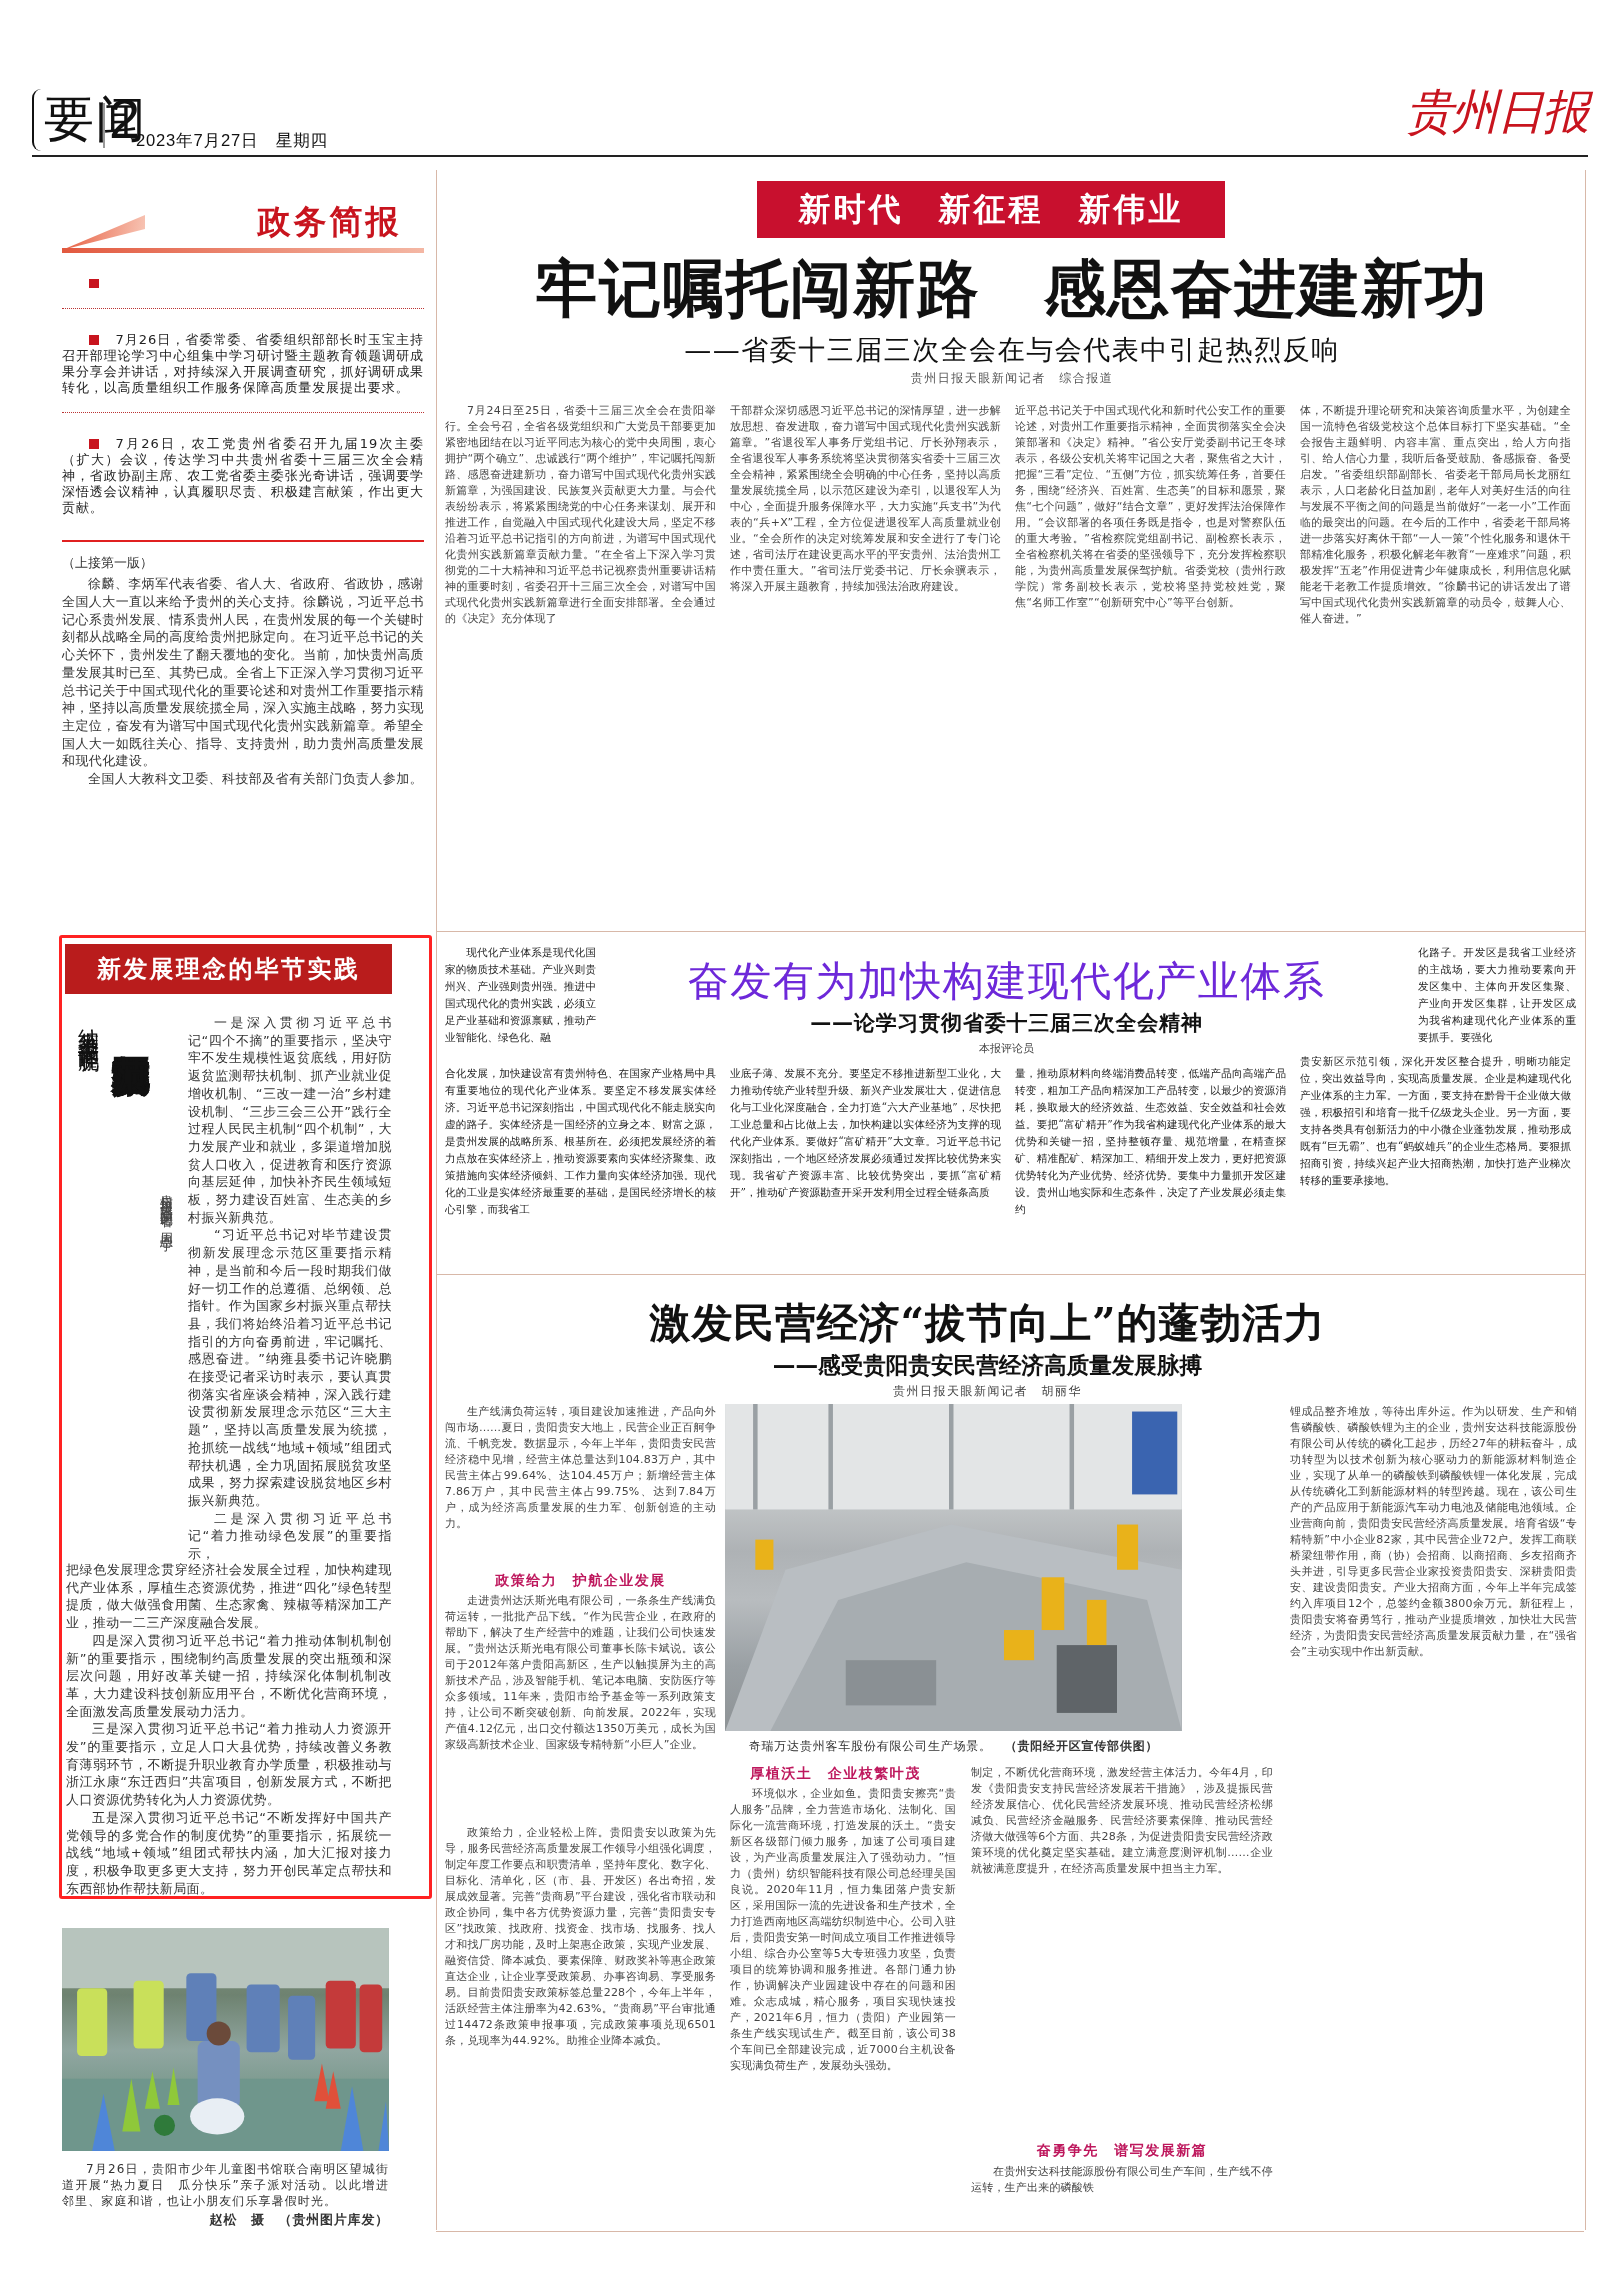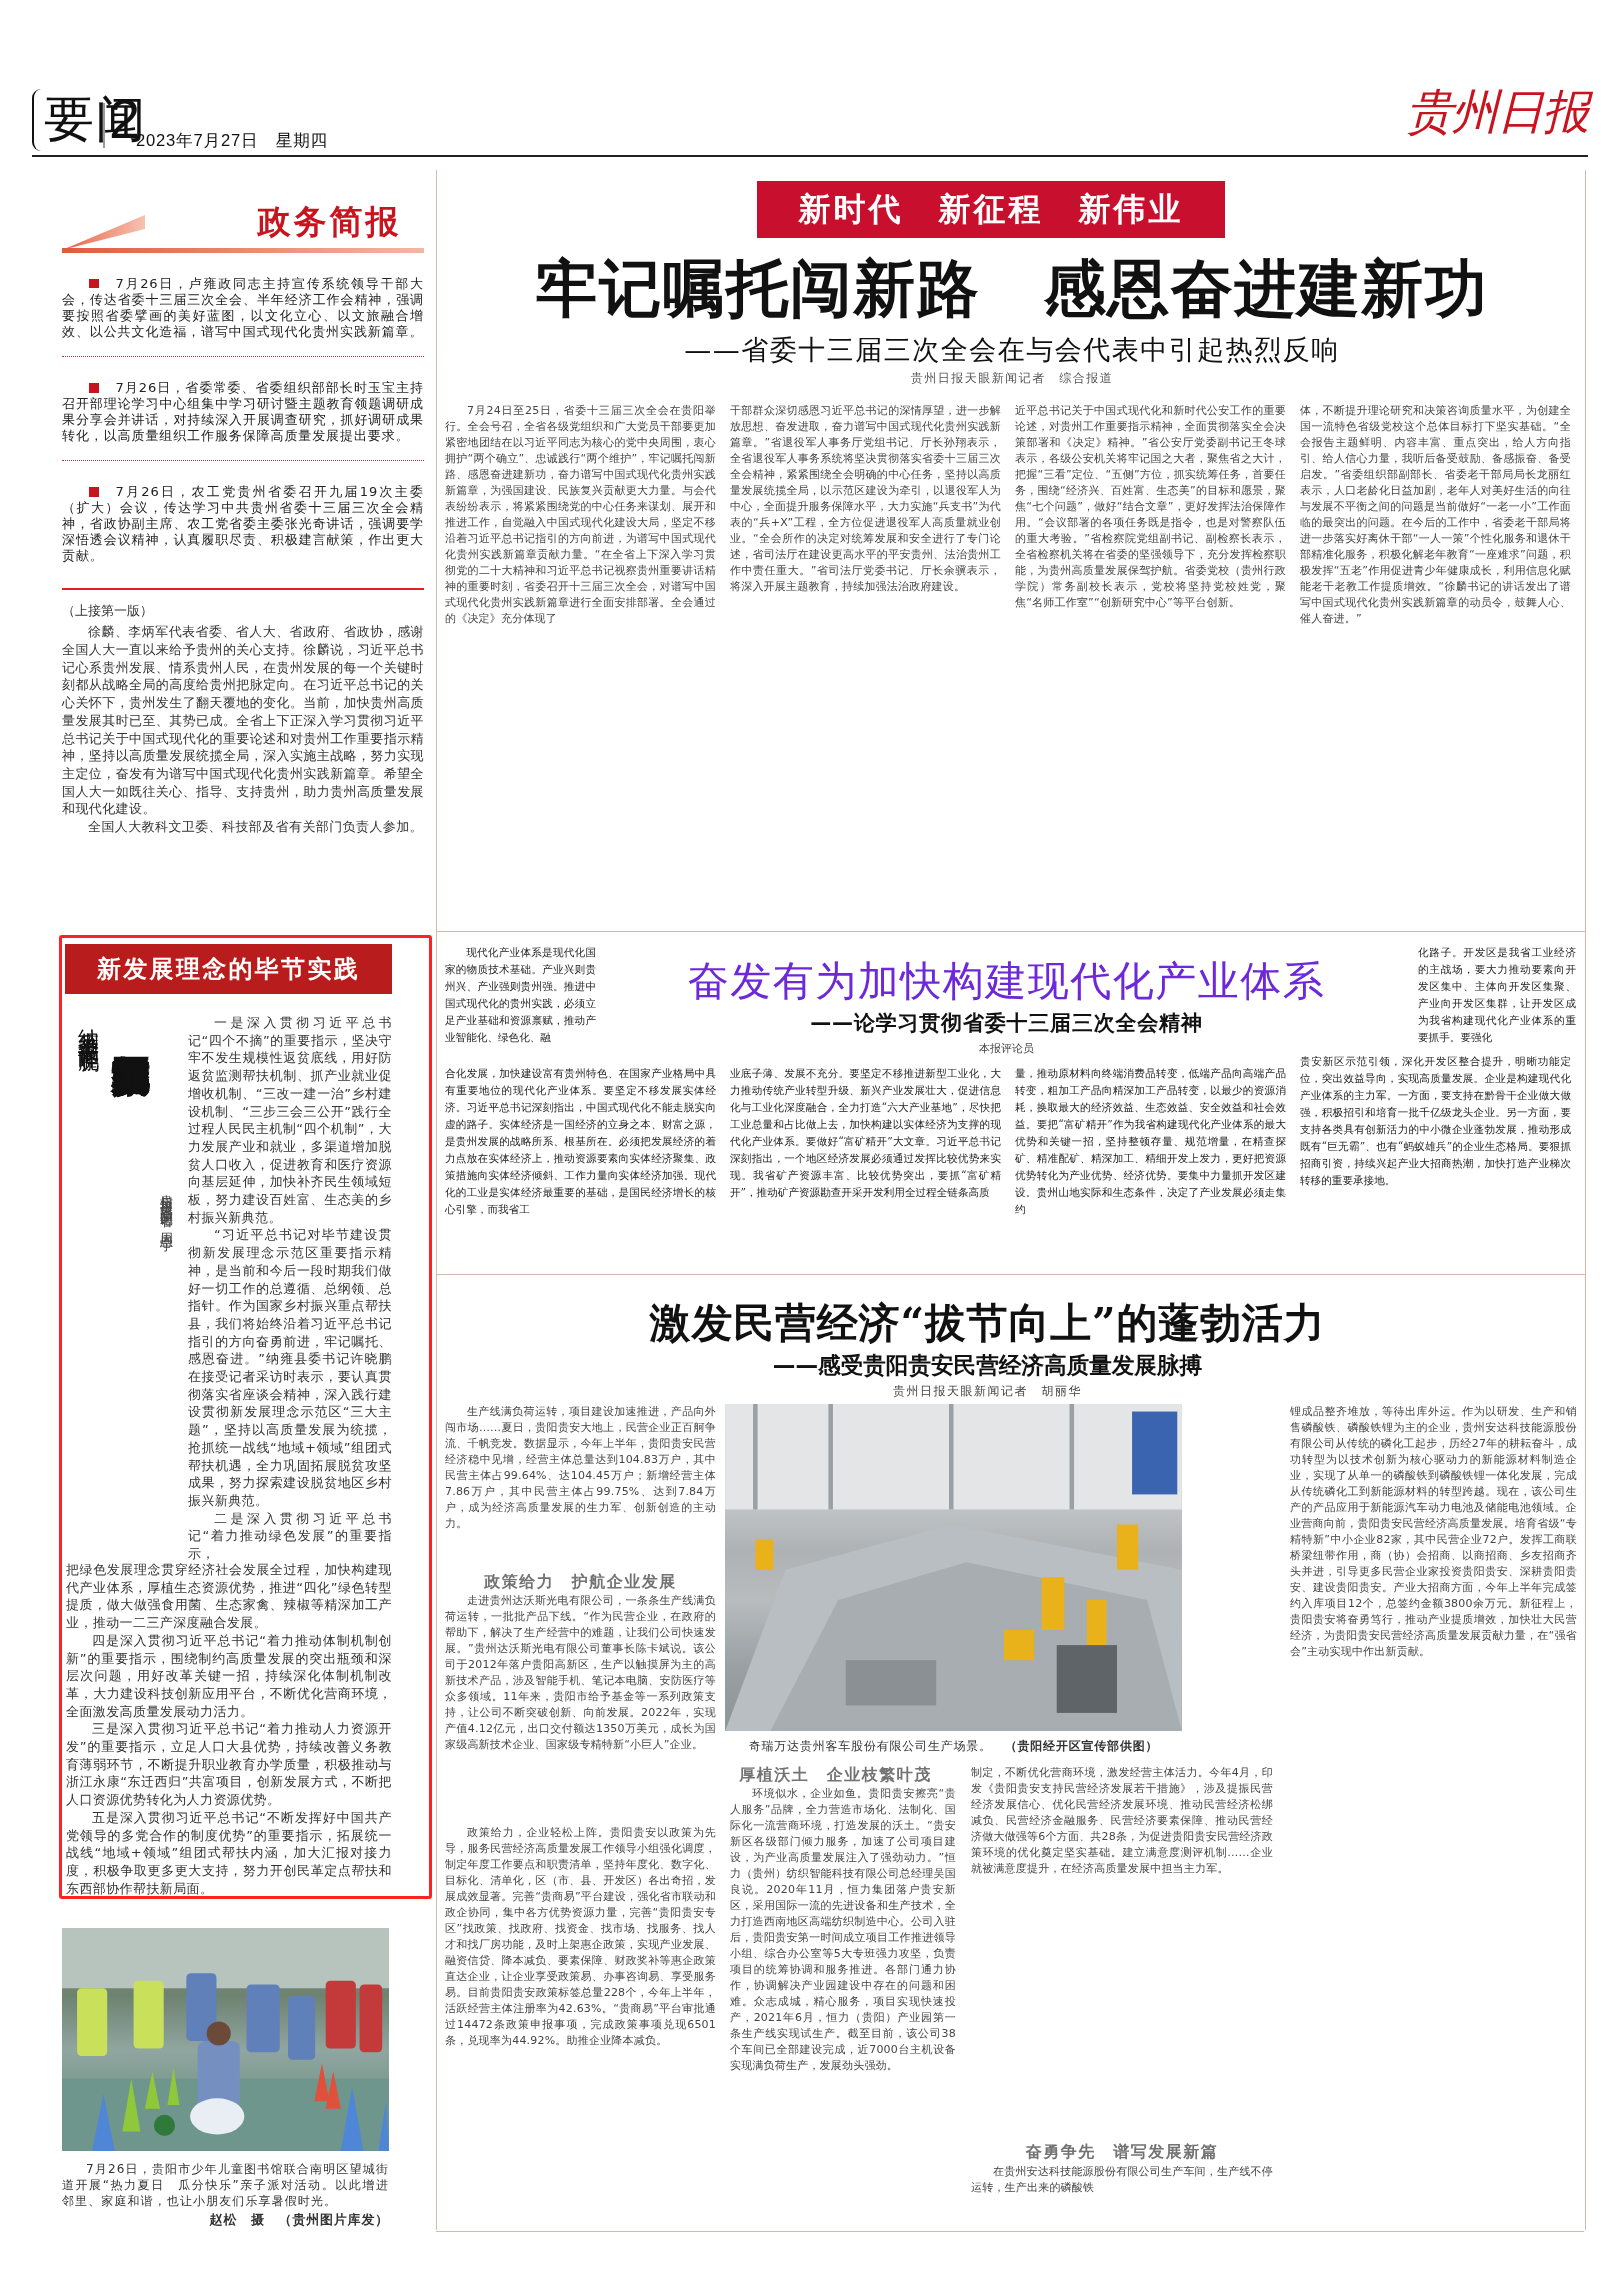--- a/index.html
+++ b/index.html
@@ -46,21 +46,21 @@
 .ed-hl{left:490px;top:954px;width:1033px;text-align:center;font-size:41px;font-weight:400;color:#6d28d9;letter-spacing:1.5px}
 .ed-sub{left:490px;top:1009px;width:1033px;text-align:center;font-size:21px;font-weight:bold;color:#111;letter-spacing:0.8px}
 .ed-by{left:490px;top:1041px;width:1033px;text-align:center;font-size:11px;color:#444;font-family:"DejaVu Serif",serif}
 .ed-col{position:absolute;font-family:"DejaVu Serif",serif;font-size:10.6px;line-height:17px;color:#222;text-align:justify;text-indent:2em}
 .pe-hl{left:452px;top:1296px;width:1071px;text-align:center;font-size:41px;font-weight:bold;color:#111;font-family:"DejaVu Serif",serif;letter-spacing:0.8px}
 .pe-sub{left:452px;top:1350px;width:1071px;text-align:center;font-size:22.6px;font-weight:bold;color:#111}
 .pe-by{left:452px;top:1383px;width:1071px;text-align:center;font-size:12px;color:#444;font-family:"DejaVu Serif",serif;letter-spacing:1.5px}
 .photo-factory{left:725px;top:1404px;width:457px;height:327px;background:linear-gradient(180deg,#d9dcdc 0%,#c9cccd 25%,#aeb2b5 45%,#b8bcbf 60%,#9aa0a4 80%,#8e9396 100%)}
 .factory-caption{left:725px;top:1738px;width:457px;text-align:center;font-size:12px;color:#333;font-family:"DejaVu Serif",serif;letter-spacing:0.8px}
 .factory-caption b{font-family:"DejaVu Sans",sans-serif}
-.sub-h{position:absolute;font-size:16px;font-weight:bold;color:#737373;text-align:center;letter-spacing:1.5px}
+.sub-h{position:absolute;font-size:14px;font-weight:bold;color:#be185d;text-align:center;letter-spacing:1.5px}
 .bottom-rule{left:436px;top:2231px;width:1148px;height:0.8px;background:#d8b8a8}
 .right-frame{left:1585px;top:170px;width:0.8px;height:2060px;background:#d8b8a8}
 </style>
 </head>
 <body>
 
 <div class="abs masthead-bracket"></div>
 <div class="abs section-name">要闻</div>
 <div class="abs section-sep"></div>
 <div class="abs page-num">2</div>
@@ -68,21 +68,21 @@
 <div class="abs logo">贵州日报</div>
 <div class="abs head-rule"></div>
 <div class="abs right-frame"></div>
 
 <div class="abs left-col">
   <div class="brief-banner">
     <div class="swoosh"></div>
     <div class="title">政务简报</div>
     <div class="bar"></div>
   </div>
-  <div class="brief-item"><span class="sq"></span><span>7月26日，卢雍政同志主持宣传系统领导干部大会，传达省委十三届三次全会、半年经济工作会精神，强调要按照省委擘画的美好蓝图，以文化立心、以文旅融合增效、以公共文化造福，谱写中国式现代化贵州实践新篇章。</span></div>
+  <div class="brief-item"><span class="sq"></span></div>
   <div class="dotted"></div>
   <div class="brief-item"><span class="sq"></span><span>7月26日，省委常委、省委组织部部长时玉宝主持召开部理论学习中心组集中学习研讨暨主题教育领题调研成果分享会并讲话，对持续深入开展调查研究，抓好调研成果转化，以高质量组织工作服务保障高质量发展提出要求。</span></div>
   <div class="dotted"></div>
   <div class="brief-item"><span class="sq"></span><span>7月26日，农工党贵州省委召开九届19次主委（扩大）会议，传达学习中共贵州省委十三届三次全会精神，省政协副主席、农工党省委主委张光奇讲话，强调要学深悟透会议精神，认真履职尽责、积极建言献策，作出更大贡献。</span></div>
   <div class="red-rule"></div>
   <div class="cont-label">（上接第一版）</div>
   <p class="body-txt">徐麟、李炳军代表省委、省人大、省政府、省政协，感谢全国人大一直以来给予贵州的关心支持。徐麟说，习近平总书记心系贵州发展、情系贵州人民，在贵州发展的每一个关键时刻都从战略全局的高度给贵州把脉定向。在习近平总书记的关心关怀下，贵州发生了翻天覆地的变化。当前，加快贵州高质量发展其时已至、其势已成。全省上下正深入学习贯彻习近平总书记关于中国式现代化的重要论述和对贵州工作重要指示精神，坚持以高质量发展统揽全局，深入实施主战略，努力实现主定位，奋发有为谱写中国式现代化贵州实践新篇章。希望全国人大一如既往关心、指导、支持贵州，助力贵州高质量发展和现代化建设。</p>
   <p class="body-txt">全国人大教科文卫委、科技部及省有关部门负责人参加。</p>
 </div>
 

